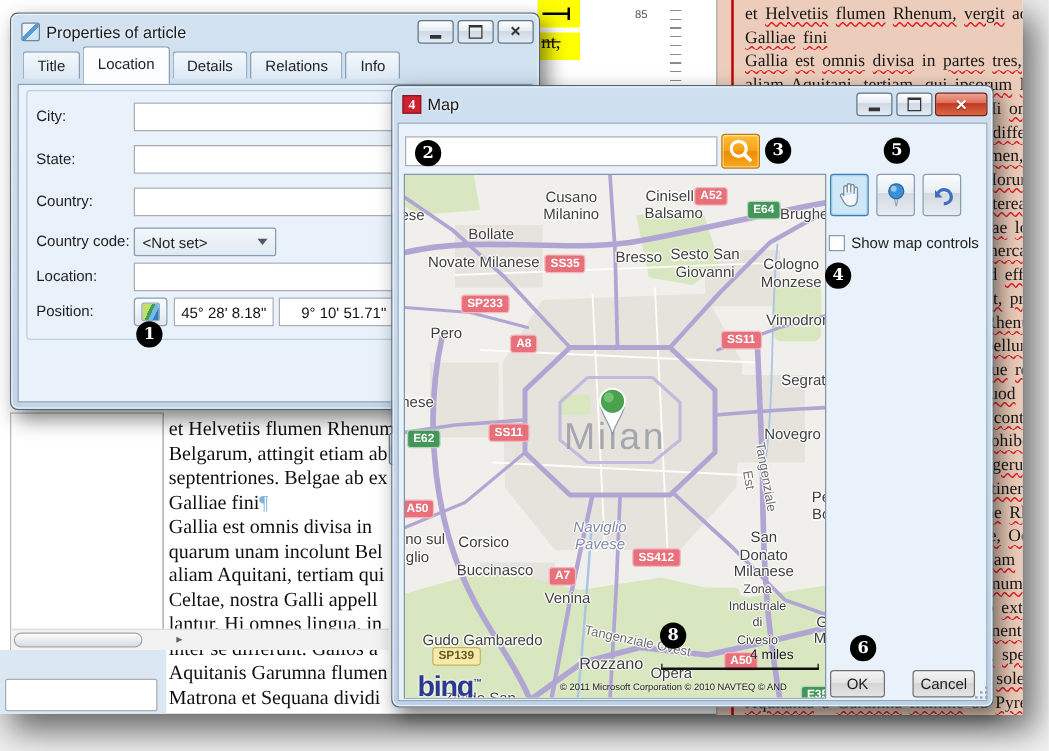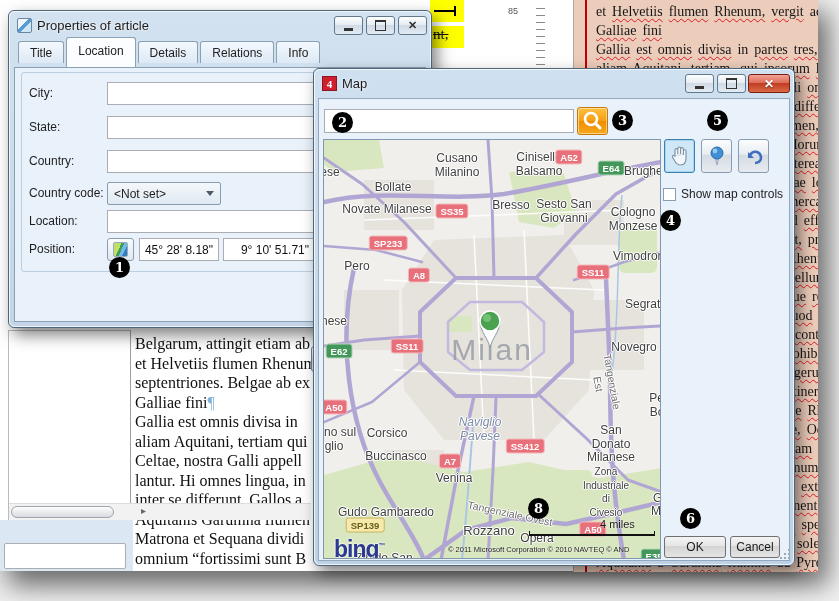--- a/index.html
+++ b/index.html
@@ -119,21 +119,21 @@
   .map-copyright { position:absolute; left:124px; top:405px; width:210px; font-size:7.5px; color:#222;
                    text-shadow:0 0 2px #fff; white-space:nowrap; }
   .tool-btn { position:absolute; top:70px; width:31px; height:34px; border:1px solid #8a9cb2; border-radius:3px;
               background:linear-gradient(#fbfcfd,#e8edf2 45%,#d4dbe2 46%,#e6ebf0);
               display:flex; align-items:center; justify-content:center; }
   .tool-btn.selected { background:#cfe8f8; border:1px solid #3c7fb1; box-shadow:inset 0 0 0 1px #a8d4ee; }
   .checkbox { position:absolute; left:349px; top:119px; width:13px; height:13px; background:#fff; border:1px solid #8a9cb0; }
   .checkbox-label { position:absolute; left:367px; top:118px; font-size:12px; color:#1e1e1e; }
   .dlg-btn { position:absolute; height:22px; border:1px solid #707070; border-radius:3px; font-size:12px; color:#1a1a1a;
              background:linear-gradient(#f4f4f4,#e5e5e5 45%,#d4d4d4 46%,#e4e4e4); text-align:center; padding-top:3px; }
-  #ok-btn { left:350px; top:467px; width:62px; }
+  #ok-btn { left:350px; top:467px; width:44px; }
   #cancel-btn { left:416px; top:467px; width:50px; }
   .grip { position:absolute; right:4px; bottom:4px; width:12px; height:12px; }
   .grip i { position:absolute; width:2px; height:2px; background:#9aa7b4; box-shadow:-4px 4px 0 #9aa7b4,-8px 8px 0 #9aa7b4,0 4px 0 #9aa7b4,-4px 8px 0 #9aa7b4,0 8px 0 #9aa7b4; right:0; top:0; }
 
   
   .props-icon { position:absolute; left:8px; top:7px; width:15px; height:15px; border:1px solid #6d86a0; border-radius:2px;
                 background:linear-gradient(135deg,#eef6fc 0 40%,#5b9bd5 40% 60%,#cfe6f5 60%); }
   .map-icon { position:absolute; left:8px; top:7px; width:15px; height:15px; background:#cf2030; border:1px solid #8e1420;
               color:#fff; font-size:11px; font-weight:bold; text-align:center; line-height:14px; font-family:"Liberation Serif",serif; }
 
@@ -187,25 +187,26 @@
         </div>
     </div>
 
     <div class="yellow-frag frag1">
         <span class="bar"></span>
       </div>
     <div class="yellow-frag frag2">nt,</div>
 
     <div class="left-pane"></div>
     <div class="left-text">
+        <div>et Helvetiis flumen Rhenum</div>
         <div>Belgarum, attingit etiam ab</div>
-        <div>et Helvetiis flumen Rhenum</div>
         <div>septentriones. Belgae ab ex</div>
         <div>Galliae fini<span class="pilcrow">¶</span></div>
         <div>Gallia est omnis divisa in</div>
+        <div>quarum unam incolunt Bel</div>
         <div>aliam Aquitani, tertiam qui</div>
         <div>Celtae, nostra Galli appell</div>
         <div>lantur. Hi omnes lingua, in</div>
         <div>inter se differunt. Gallos a</div>
         <div>Aquitanis Garumna flumen</div>
         <div>Matrona et Sequana dividi</div>
         <div>omnium “fortissimi sunt B</div>
       </div>
 
     <div class="hscroll">

